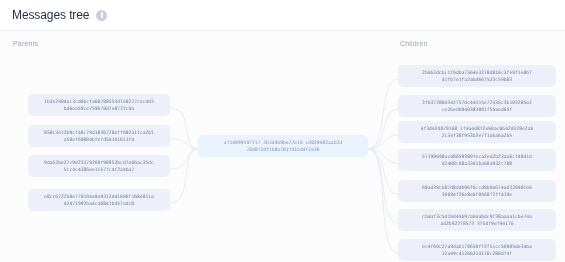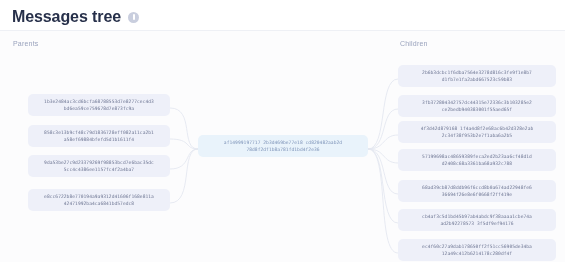--- a/index.html
+++ b/index.html
@@ -15,22 +15,22 @@
     background: #ffffff;
   }
   .header {
     position: absolute;
     left: 12px; top: 8px;
     display: flex;
     align-items: center;
     gap: 7px;
   }
   .title {
-    font-size: 16px;
-    font-weight: bold;
+    font-size: 12px;
+    font-weight: normal;
     color: #27304a;
     letter-spacing: -0.1px;
   }
   .info-icon {
     width: 11px; height: 11px;
     border-radius: 50%;
     background: #c9cede;
     display: inline-block;
     position: relative;
   }

